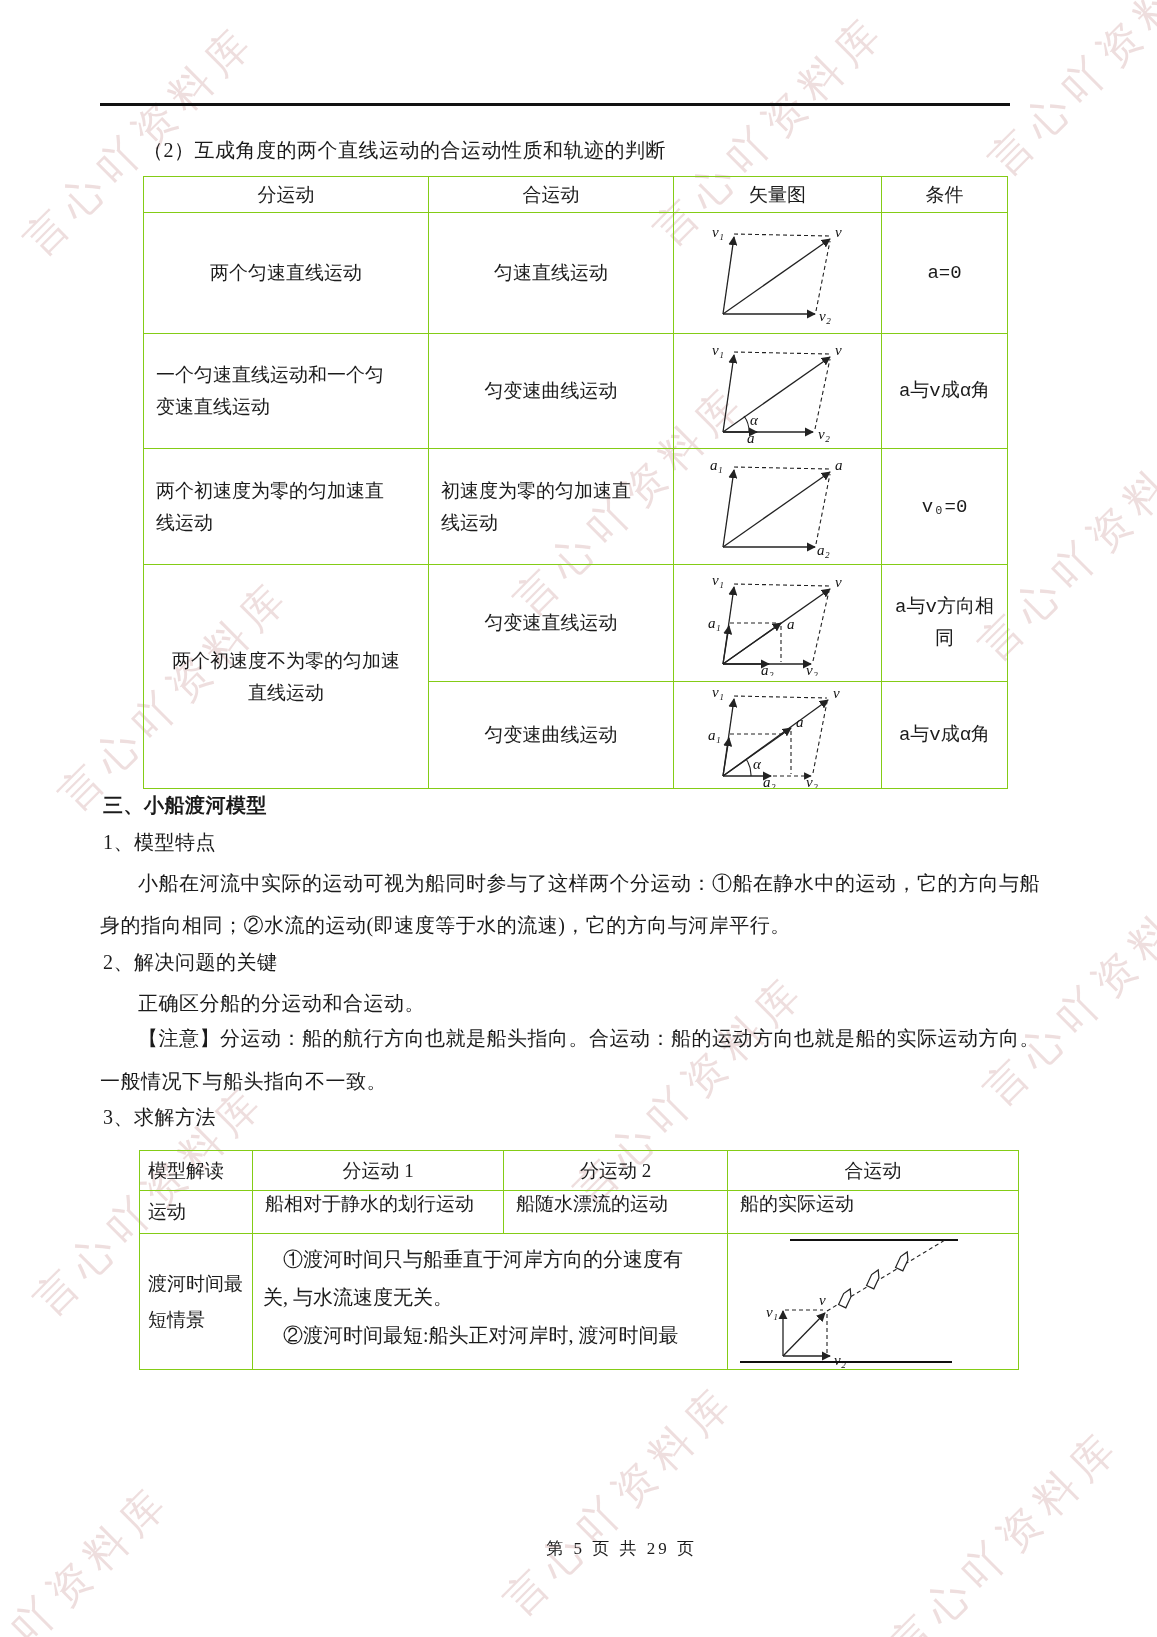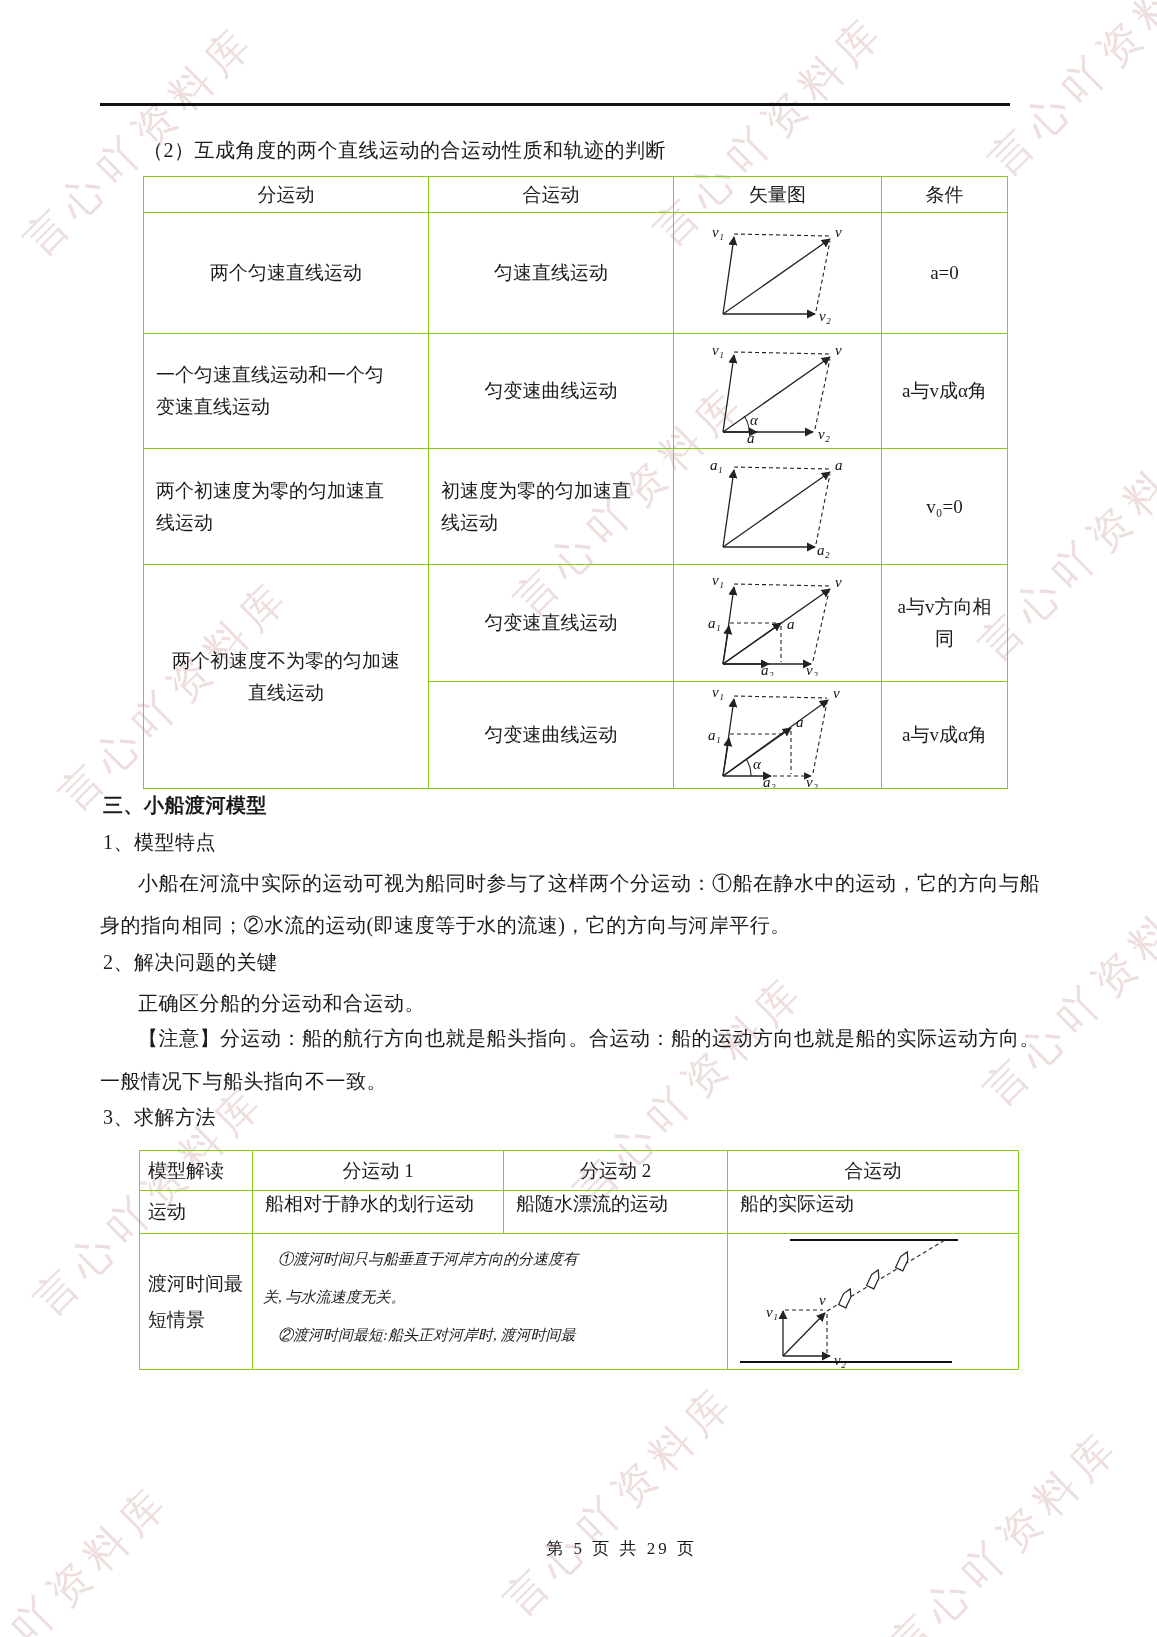--- a/index.html
+++ b/index.html
@@ -23,29 +23,29 @@
     font-family:"Liberation Sans","DejaVu Sans",sans-serif;
   }
   .rule { position:absolute; left:100px; top:103px; width:910px; height:3px; background:#111; z-index:1; }
   .abs { position:absolute; z-index:1; white-space:nowrap; font-size:20px; letter-spacing:0.5px; line-height:27px; }
   .bold { font-weight:bold; }
   table { border-collapse:collapse; table-layout:fixed; position:absolute; z-index:1; background:transparent; }
   th,td { border:1px solid #84cc16; font-size:19px; font-weight:normal; vertical-align:middle; overflow:hidden; }
   th { text-align:center; }
   td.ctr { text-align:center; padding:0 22px; line-height:32px; }
   td.lft { text-align:left; padding:0 28px 0 12px; line-height:32px; }
-  td.cond { text-align:center; padding:0 10px; line-height:32px; }
+  td.cond { text-align:center; padding:0 10px; line-height:32px;font-family:Liberation Mono, monospace; }
   td.diag { text-align:center; padding:0; }
   td.diag svg { display:block; margin:0 auto; }
   
   #t2 th.h-left { text-align:left; padding-left:8px; }
   #t2 td.rowlab { text-align:left; padding:0 6px 0 8px; line-height:36px; }
   #t2 td.cell { text-align:left; padding:0 8px 16px 12px; }
   #t2 td.scenario { vertical-align:top; padding:6px 8px 0 10px; }
-  #t2 td.scenario .sline { line-height:38px; white-space:nowrap; font-size:15px;font-style:italic; }
+  #t2 td.scenario .sline { line-height:38px; white-space:nowrap; font-size:20px; }
   #t2 td.scenario .indent { text-indent:1em; }
   #t2 td.riverdiag { padding:0; vertical-align:middle; }
   #t2 td.riverdiag svg { display:block; }
   .lbl { font-style:italic; font-size:15px; font-family:"Liberation Serif","DejaVu Serif",serif; fill:#111; }
   .footer {
     position:absolute; left:0; top:1537px; width:100%;
     text-align:center; font-size:17px; letter-spacing:3px; z-index:1;margin-left:43px;
   }
 </style>
 </head>

